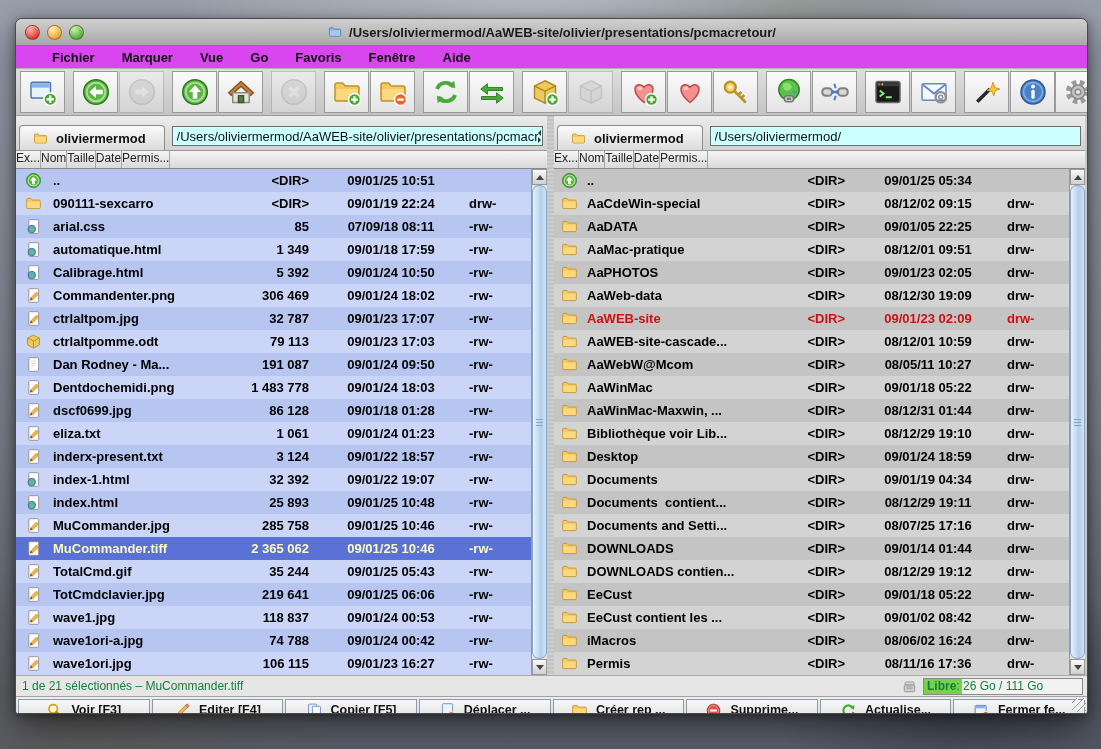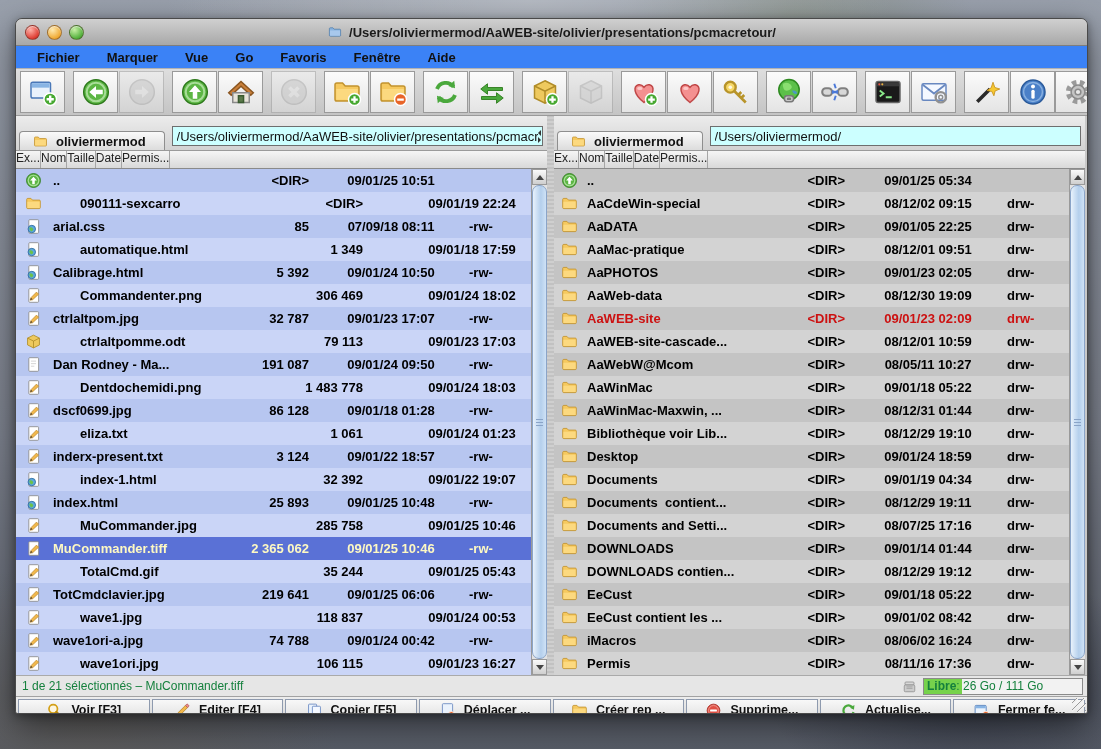--- a/index.html
+++ b/index.html
@@ -25,59 +25,59 @@
     background:linear-gradient(#d0d0d0,#a8a8a8);border-bottom:1px solid #7e7e7e;
     display:flex;align-items:center;}
   .traffic{position:absolute;left:9px;top:6px;display:flex;gap:7px;}
   .tl{width:13px;height:13px;border-radius:50%;border:1px solid rgba(60,30,20,.45);box-shadow:inset 0 1px 1px rgba(255,255,255,.6);}
   .tl.red{background:radial-gradient(circle at 35% 30%, #ffb0a6, #dd3a30 72%);}
   .tl.yellow{background:radial-gradient(circle at 35% 30%, #ffeab0, #efa72f 72%);}
   .tl.green{background:radial-gradient(circle at 35% 30%, #c8f0a6, #4fae38 72%);}
   .wtitle{margin:0 auto;display:flex;align-items:center;gap:6px;font-size:13px;font-weight:bold;color:#1a1a1a;}
   .wtitle svg{width:16px;height:14px;}
   
-  .menubar{height:22px;flex:0 0 22px;background:#3b82f6;border-bottom:1px solid #b2b2b2;
-    display:flex;align-items:center;gap:27px;padding-left:21px;font-size:13px;font-weight:bold;color:#111;}
+  .menubar{height:22px;flex:0 0 22px;background:#d946ef;border-bottom:1px solid #b2b2b2;
+    display:flex;align-items:center;gap:27px;padding-left:36px;font-size:13px;font-weight:bold;color:#111;}
   .menu-item{cursor:default;}
   
   .toolbar{height:46px;flex:0 0 46px;background:linear-gradient(#dedede,#c4c4c4);
     border-bottom:1px solid #9a9a9a;display:flex;align-items:center;padding:0 3px;}
   .tbtn{width:45px;height:42px;flex:0 0 45px;margin:0 0 0 1px;border:1px solid #9a9a9a;
     background:linear-gradient(#fbfbfb,#e4e4e4);display:flex;align-items:center;justify-content:center;padding:0;}
   .tbtn.gap{margin-left:8px;}
   .tbtn.right{margin-left:auto;margin-right:2px;}
   .tbtn.disabled{filter:grayscale(1);opacity:.45;}
   .tbtn svg{width:30px;height:30px;}
   
   .panels{flex:0 0 556px;display:flex;background:#c8c8c8;}
   .panel{width:531px;display:flex;flex-direction:column;}
   .divider{width:7px;background:repeating-linear-gradient(0deg,#cfcfcf 0 2px,#c2c2c2 2px 4px);}
   .panel-top{height:31px;flex:0 0 31px;display:flex;align-items:flex-end;gap:5px;
     background:linear-gradient(#ececec,#d2d2d2);padding:3px 3px 0 3px;}
-  .tab{height:19px;box-sizing:border-box;border:1px solid #8e8e8e;border-bottom:none;border-radius:4px 4px 0 0;
+  .tab{height:25px;box-sizing:border-box;border:1px solid #8e8e8e;border-bottom:none;border-radius:4px 4px 0 0;
     background:linear-gradient(#fafafa,#dcdcdc);display:flex;align-items:center;gap:7px;padding:0 18px 0 12px;
     font-size:13px;font-weight:bold;color:#111;}
   .tab svg{width:17px;height:15px;}
   .pathwrap{flex:1;position:relative;margin:0 1px 4px 2px;}
   .pathfield{width:100%;box-sizing:border-box;height:20px;border:1px solid #6e6e6e;background:#ccffff;
     font-family:"Liberation Sans","DejaVu Sans",sans-serif;font-size:13px;padding:0 4px;color:#111;}
   .path-spin{position:absolute;right:-1px;top:3px;width:9px;height:14px;display:flex;flex-direction:column;align-items:center;justify-content:center;gap:1px;}
   .path-spin i{width:0;height:0;border:3px solid transparent;}
   .path-spin .l{border-right-color:#333;border-left:none;}
   .path-spin .r{border-left-color:#333;border-right:none;}
   .thead{height:17px;flex:0 0 17px;display:flex;background:linear-gradient(#f5f5f5,#d9d9d9);
     border-top:1px solid #9a9a9a;border-bottom:1px solid #8a8a8a;font-size:12px;color:#222;}
   .th{box-sizing:border-box;border-right:1px solid #a6a6a6;display:flex;align-items:flex-start;justify-content:center;overflow:hidden;white-space:pre;}
   .tbody{flex:1;display:flex;overflow:hidden;}
   .rows{display:flex;flex-direction:column;}
   .p-left .rows{width:515px;}
   .p-right .rows{width:515px;}
   .row{height:23px;flex:0 0 23px;display:flex;align-items:center;font-size:13px;font-weight:bold;color:#000;}
   .p-left .row.even{background:#b7c6f0;}
-  .p-left .row.odd{background:#cad5f7;gap:27px;}
+  .p-left .row.odd{background:#cad5f7;}
   .p-right .row.even{background:#c4c4c4;}
   .p-right .row.odd{background:#d3d3d3;}
   .row.selected{background:#5a71d6 !important;color:#fef9c3;}
   .row.marked{color:#cc1111;}
   .c{box-sizing:border-box;overflow:hidden;white-space:pre;}
   .c.ext{display:flex;align-items:center;justify-content:center;}
   .c.ext svg{width:17px;height:17px;}
   .c.name{padding-left:3px;}
   .c.size{text-align:right;padding-right:9px;}
   .c.date{text-align:center;}

